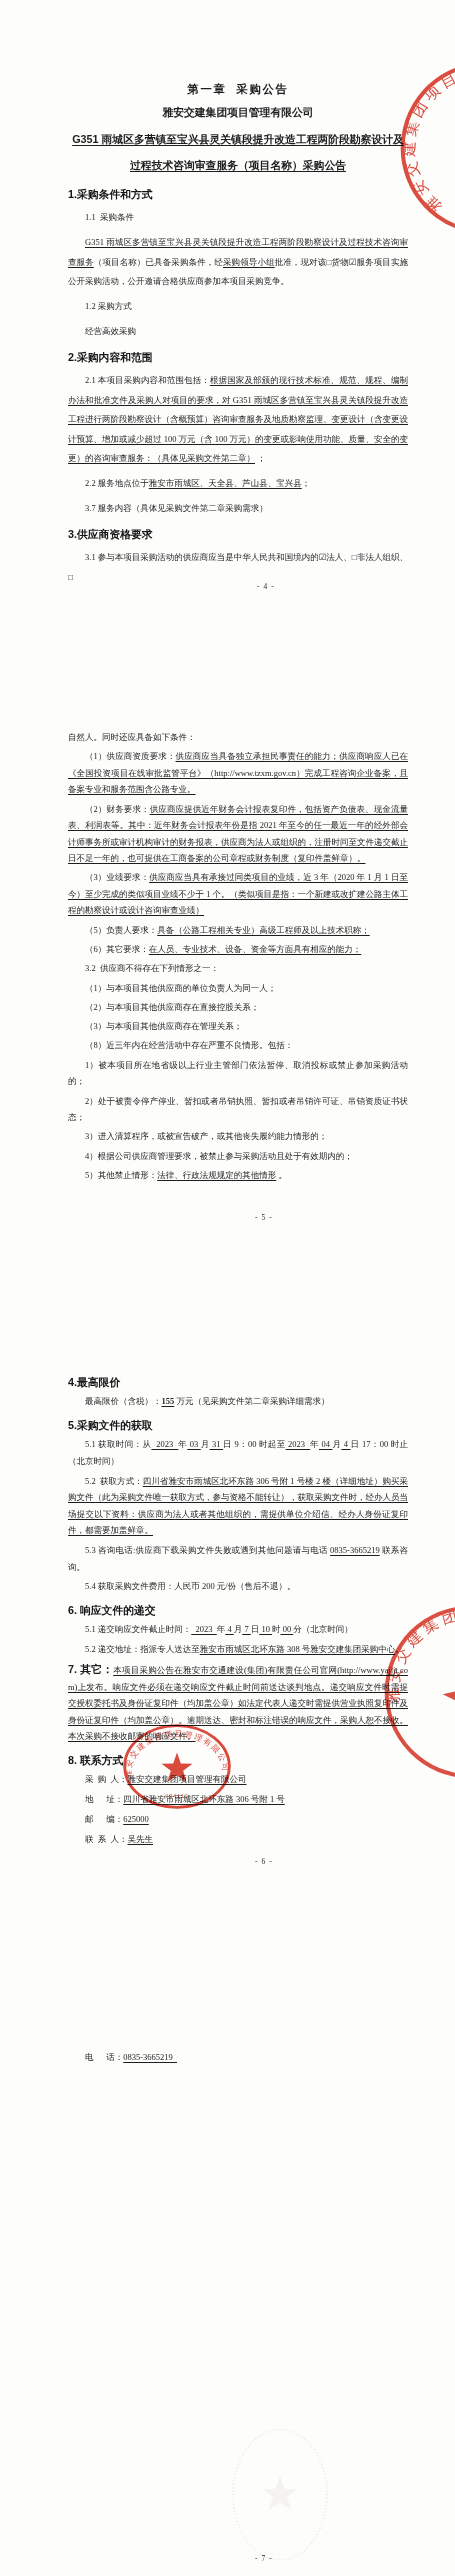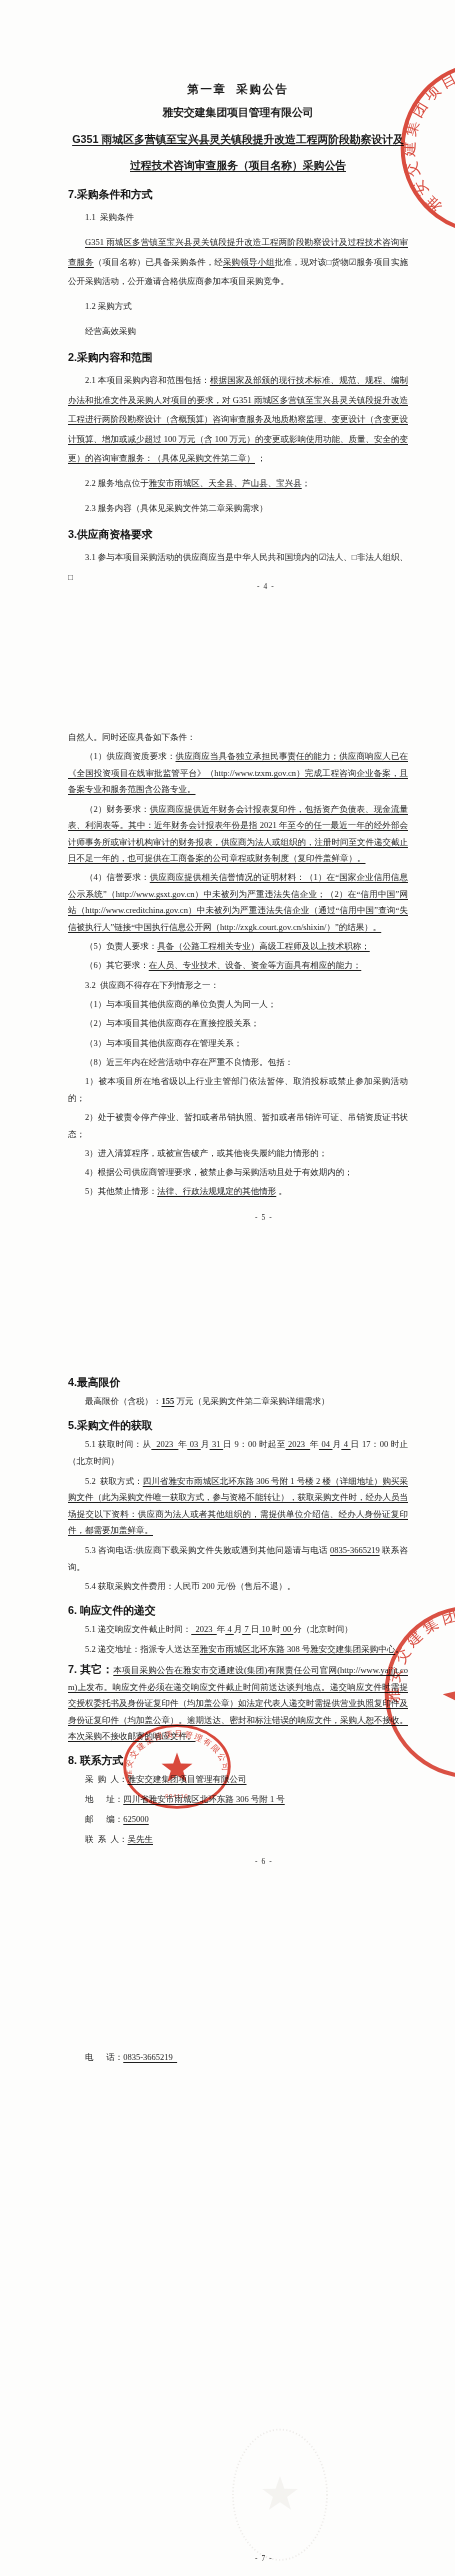--- a/index.html
+++ b/index.html
@@ -49,49 +49,49 @@
 </head>
 <body>
 
 <div class="doc">
 
   <section class="page pg1">
     <div class="content">
         <div class="blk center-xl"><span class="seg">第一章  采购公告</span></div>
         <div class="blk center-lg"><span class="seg">雅安交建集团项目管理有限公司</span></div>
         <div class="blk center-title"><span class="seg u">G351 雨城区多营镇至宝兴县灵关镇段提升改造工程两阶段勘察设计及过程技术咨询审查服务（项目名称）采购公告</span></div>
-        <div class="blk h1"><span class="seg">7.采购条件和方式</span></div>
+        <div class="blk h1"><span class="seg">1.采购条件和方式</span></div>
         <div class="blk sub"><span class="seg">1.1  采购条件</span></div>
         <div class="blk para"><span class="seg u">G351 雨城区多营镇至宝兴县灵关镇段提升改造工程两阶段勘察设计及过程技术咨询审查服务</span><span class="seg">（项目名称）已具备采购条件，经</span><span class="seg u">采购领导小组</span><span class="seg">批准，现对该□货物☑服务项目实施公开采购活动，公开邀请合格供应商参加本项目采购竞争。</span></div>
         <div class="blk sub"><span class="seg">1.2 采购方式</span></div>
         <div class="blk sub"><span class="seg">经营高效采购</span></div>
         <div class="blk h1"><span class="seg">2.采购内容和范围</span></div>
         <div class="blk para"><span class="seg">2.1 本项目采购内容和范围包括：</span><span class="seg u">根据国家及部颁的现行技术标准、规范、规程、编制办法和批准文件及采购人对项目的要求，对 G351 雨城区多营镇至宝兴县灵关镇段提升改造工程进行两阶段勘察设计（含概预算）咨询审查服务及地质勘察监理、变更设计（含变更设计预算、增加或减少超过 100 万元（含 100 万元）的变更或影响使用功能、质量、安全的变更）的咨询审查服务：（具体见采购文件第二章）</span><span class="seg"> ；</span></div>
         <div class="blk para"><span class="seg">2.2 服务地点位于</span><span class="seg u">雅安市雨城区、天全县、芦山县、宝兴县</span><span class="seg">；</span></div>
-        <div class="blk para"><span class="seg">2.3 服务内容（具体见采购文件第二章采购需求）</span></div>
+        <div class="blk para"><span class="seg">3.7 服务内容（具体见采购文件第二章采购需求）</span></div>
         <div class="blk h1"><span class="seg">3.供应商资格要求</span></div>
         <div class="blk para"><span class="seg">3.1 参与本项目采购活动的供应商应当是中华人民共和国境内的☑法人、□非法人组织、□</span></div>
       </div>
     <svg class="seal seal-tr" width="188" height="188" viewBox="0 0 330 330">
       <circle cx="165" cy="165" r="148" fill="none" stroke="#d8392b" stroke-width="7"></circle>
       <path id="arcB" d="M 45 210 A 128 128 0 1 1 285 210" fill="none"></path>
       <text font-size="27" fill="#d8392b" letter-spacing="7" font-family="Liberation Sans, sans-serif">
         <textPath href="#arcB">雅安交建集团项目管理有限公司</textPath>
       </text>
       <polygon fill="#d8392b" transform="translate(165,175) scale(1.6)" points="0,-30 7.05,-9.71 28.53,-9.27 11.41,3.71 17.63,24.27 0,12 -17.63,24.27 -11.41,3.71 -28.53,-9.27 -7.05,-9.71"></polygon>
     </svg>
     <div class="pagenum">- 4 -</div>
   </section>
 
   <section class="page pg2">
     <div class="content">
         <div class="blk flat"><span class="seg">自然人。同时还应具备如下条件：</span></div>
         <div class="blk para"><span class="seg">（1）供应商资质要求：</span><span class="seg u">供应商应当具备独立承担民事责任的能力；供应商响应人已在《全国投资项目在线审批监管平台》（http://www.tzxm.gov.cn）完成工程咨询企业备案，且备案专业和服务范围含公路专业。</span></div>
         <div class="blk para"><span class="seg">（2）财务要求：</span><span class="seg u">供应商应提供近年财务会计报表复印件，包括资产负债表、现金流量表、利润表等。其中：近年财务会计报表年份是指 2021 年至今的任一最近一年的经外部会计师事务所或审计机构审计的财务报表，供应商为法人或组织的，注册时间至文件递交截止日不足一年的，也可提供在工商备案的公司章程或财务制度（复印件盖鲜章）。</span></div>
-        <div class="blk para"><span class="seg">（4）信誉要求：</span><span class="seg u">供应商应提供相关信誉情况的证明材料：（1）在“国家企业信用信息公示系统”（http://www.gsxt.gov.cn）中未被列为严重违法失信企业；（2）在“信用中国”网站（http://www.creditchina.gov.cn）中未被列为严重违法失信企业（通过“信用中国”查询“失信被执行人”链接“中国执行信息公开网（http://zxgk.court.gov.cn/shixin/）”的结果）。</span></div>
+        <div class="blk para"><span class="seg">（3）业绩要求：</span><span class="seg u">供应商应当具有承接过同类项目的业绩，近 3 年（2020 年 1 月 1 日至今）至少完成的类似项目业绩不少于 1 个。（类似项目是指：一个新建或改扩建公路主体工程的勘察设计或设计咨询审查业绩）</span></div>
         <div class="blk para"><span class="seg">（5）负责人要求：</span><span class="seg u">具备（公路工程相关专业）高级工程师及以上技术职称；</span></div>
         <div class="blk para"><span class="seg">（6）其它要求：</span><span class="seg u">在人员、专业技术、设备、资金等方面具有相应的能力；</span></div>
         <div class="blk para"><span class="seg">3.2  供应商不得存在下列情形之一：</span></div>
         <div class="blk para"><span class="seg">（1）与本项目其他供应商的单位负责人为同一人；</span></div>
         <div class="blk para"><span class="seg">（2）与本项目其他供应商存在直接控股关系；</span></div>
         <div class="blk para"><span class="seg">（3）与本项目其他供应商存在管理关系；</span></div>
         <div class="blk para"><span class="seg">（8）近三年内在经营活动中存在严重不良情形。包括：</span></div>
         <div class="blk para"><span class="seg">1）被本项目所在地省级以上行业主管部门依法暂停、取消投标或禁止参加采购活动的；</span></div>
         <div class="blk para"><span class="seg">2）处于被责令停产停业、暂扣或者吊销执照、暂扣或者吊销许可证、吊销资质证书状态；</span></div>
         <div class="blk para"><span class="seg">3）进入清算程序，或被宣告破产，或其他丧失履约能力情形的；</span></div>

